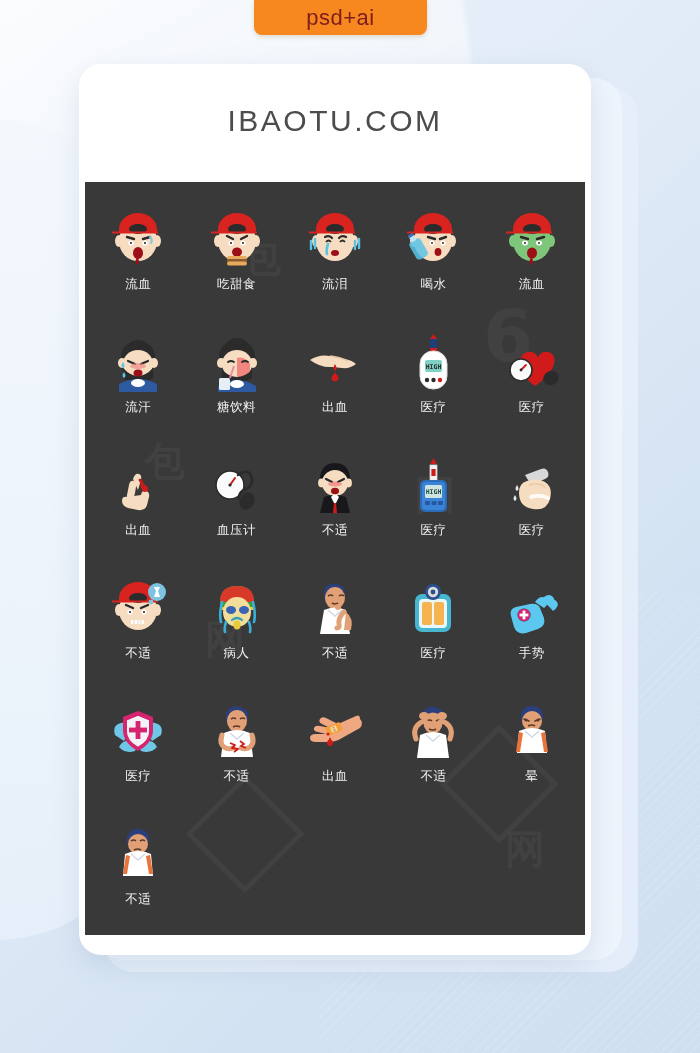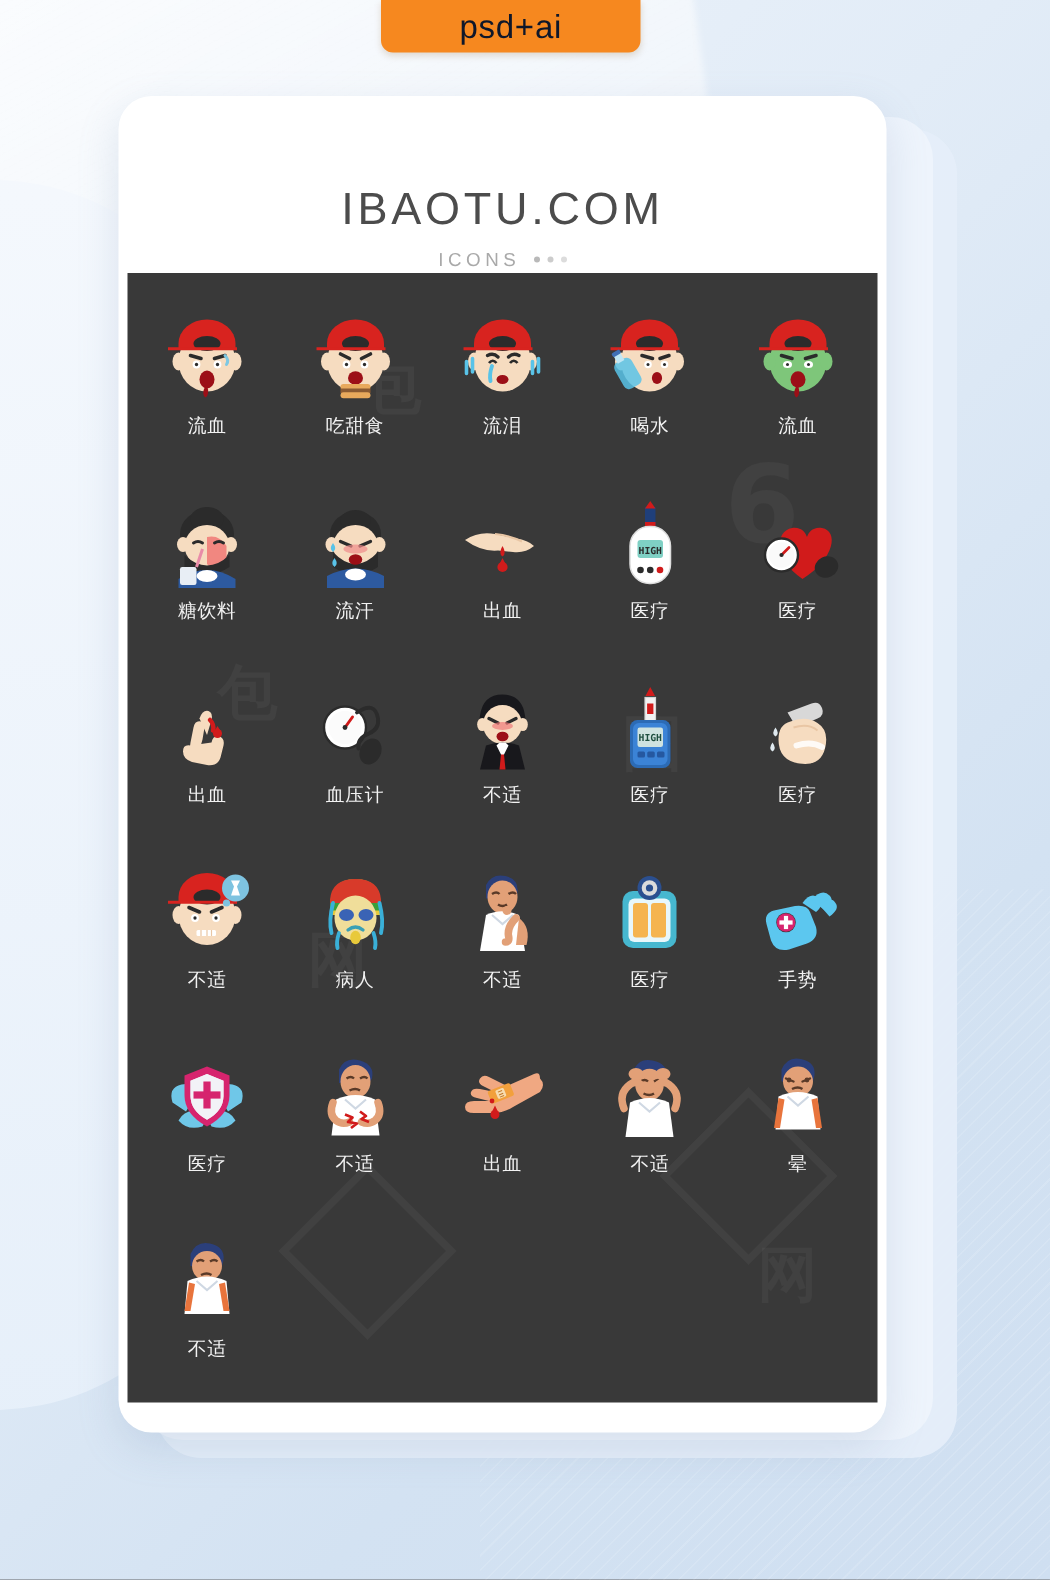--- a/index.html
+++ b/index.html
@@ -52,21 +52,21 @@
     opacity: .95;
   }
 
   
   #psd-tag {
     position: absolute;
     left: 254px; top: 0;
     width: 173px; height: 35px;
     background: #f6881f;
     border-radius: 0 0 8px 8px;
-    color: #0f172a;
+    color: #7f1d1d;
     font-size: 22px;
     line-height: 35px;
     text-align: center;
     letter-spacing: .5px;
     box-shadow: 0 2px 5px rgba(120,70,0,.18);
   }
 
   
   #card-back {
     position: absolute;
@@ -97,21 +97,20 @@
 
   #brand {
     text-align: center;
     padding-top: 40px;
   }
   #brand-title {
     font-size: 30px;
     letter-spacing: 2.5px;
     color: #4c4c4c;
     font-weight: 400;
-    margin-top: 19px;
   }
   #brand-sub-row {
     margin-top: 9px;
     display: flex;
     align-items: center;
     justify-content: center;
     gap: 9px;
   }
   #brand-sub {
     font-size: 12.5px;
@@ -194,28 +193,20 @@
 
 <div id="psd-tag">psd+ai</div>
 
 <div id="card-back"></div>
 <div id="card-mid"></div>
 
 <div id="card">
 
   <div id="brand">
     <div id="brand-title">IBAOTU.COM</div>
-    <div id="brand-sub-row">
-      <span id="brand-sub">ICONS</span>
-      <span class="dots">
-        <i></i>
-          <i></i>
-          <i></i>
-      </span>
-    </div>
   </div>
 
   <div id="panel">
     <div class="wm t" style="left:156px;top:48px;">包</div>
     <div class="wm t" style="left:330px;top:286px;">图</div>
     <div class="wm t" style="left:120px;top:430px;">网</div>
     <div class="wm t" style="left:398px;top:112px; font-size:72px;">6</div>
     <div class="wm box" style="left:372px;top:560px;"></div>
     <div class="wm box" style="left:118px;top:610px;"></div>
     <div class="wm t" style="left:420px;top:640px;">网</div>
@@ -324,39 +315,20 @@
    <path d="M20 30 l7 2 M36 32 l7 -2" stroke="#2b2b2b" stroke-width="2.4" fill="none" stroke-linecap="round"></path>
    <ellipse cx="24" cy="36" rx="3" ry="2.4" fill="#fff"></ellipse>
               <ellipse cx="38" cy="36" rx="3" ry="2.4" fill="#fff"></ellipse>
    <circle cx="24" cy="36" r="1" fill="#2b2b2b"></circle>
               <circle cx="38" cy="36" r="1" fill="#2b2b2b"></circle>
    <ellipse cx="31" cy="46" rx="5" ry="5.5" fill="#9c0f17"></ellipse>
    <path d="M30 50 q-3 6 0 8 q3 -2 1 -8 Z" fill="#9c0f17"></path>
             </svg>
           </div>
           <div class="cap">流血</div>
-        </div>
-        <div class="cell">
-          <div class="art">
-            <svg width="62" height="62" viewBox="0 0 62 62">
-   <path d="M13 26 a18 16 0 0 1 36 0 l0 6 l-36 0 Z" fill="#2b2b2b"></path>
-   <ellipse cx="31" cy="16" rx="11" ry="8" fill="#2b2b2b"></ellipse>
-   <ellipse cx="31" cy="34" rx="15" ry="14" fill="#f6dcc0"></ellipse>
-   <ellipse cx="15" cy="33" rx="4" ry="5" fill="#f6dcc0"></ellipse>
-   <ellipse cx="47" cy="33" rx="4" ry="5" fill="#f6dcc0"></ellipse>
-   <path d="M31 28 q8 -2 13 6 l0 12 q-8 6 -13 0 Z" fill="#ef6b6b" opacity=".75"></path>
-   <path d="M22 32 q3 -2 6 0 M36 32 q3 -2 6 0" stroke="#2b2b2b" stroke-width="2" fill="none" stroke-linecap="round"></path>
-   <path d="M16 40 q15 14 30 0 l0 8 q-15 10 -30 0 Z" fill="#2b2b2b"></path>
-   <path d="M12 56 q19 -12 38 0 l0 6 l-38 0 Z" fill="#2d5aa0"></path>
-   <ellipse cx="31" cy="54" rx="7" ry="4" fill="#fff"></ellipse>
-   <rect x="13" y="48" width="11" height="12" rx="1.5" fill="#e8eef5"></rect>
-   <path d="M24 48 l4 -12" stroke="#e98ca8" stroke-width="2" fill="none"></path>
-            </svg>
-          </div>
-          <div class="cap">糖饮料</div>
         </div>
         <div class="cell">
           <div class="art">
             <svg width="62" height="62" viewBox="0 0 62 62">
    <path d="M14 26 a17 15 0 0 1 34 0 l0 5 l-34 0 Z" fill="#2b2b2b"></path>
    <ellipse cx="31" cy="17" rx="10" ry="7" fill="#2b2b2b"></ellipse>
    <ellipse cx="31" cy="34" rx="15" ry="14" fill="#f6dcc0"></ellipse>
    <ellipse cx="15" cy="33" rx="4" ry="5" fill="#f6dcc0"></ellipse>
    <ellipse cx="47" cy="33" rx="4" ry="5" fill="#f6dcc0"></ellipse>
    <path d="M21 31 l7 3 M34 34 l7 -3" stroke="#2b2b2b" stroke-width="2.2" fill="none" stroke-linecap="round"></path>
@@ -367,20 +339,39 @@
    <ellipse cx="31" cy="53" rx="7" ry="4" fill="#fff"></ellipse>
    <path d="M16 32 q-3 4 0 6 q3 -2 0 -6" fill="#59c3e8"></path>
    <path d="M17 42 q-3 4 0 6 q3 -2 0 -6" fill="#59c3e8"></path>
             </svg>
           </div>
           <div class="cap">流汗</div>
         </div>
         <div class="cell">
           <div class="art">
             <svg width="62" height="62" viewBox="0 0 62 62">
+   <path d="M13 26 a18 16 0 0 1 36 0 l0 6 l-36 0 Z" fill="#2b2b2b"></path>
+   <ellipse cx="31" cy="16" rx="11" ry="8" fill="#2b2b2b"></ellipse>
+   <ellipse cx="31" cy="34" rx="15" ry="14" fill="#f6dcc0"></ellipse>
+   <ellipse cx="15" cy="33" rx="4" ry="5" fill="#f6dcc0"></ellipse>
+   <ellipse cx="47" cy="33" rx="4" ry="5" fill="#f6dcc0"></ellipse>
+   <path d="M31 28 q8 -2 13 6 l0 12 q-8 6 -13 0 Z" fill="#ef6b6b" opacity=".75"></path>
+   <path d="M22 32 q3 -2 6 0 M36 32 q3 -2 6 0" stroke="#2b2b2b" stroke-width="2" fill="none" stroke-linecap="round"></path>
+   <path d="M16 40 q15 14 30 0 l0 8 q-15 10 -30 0 Z" fill="#2b2b2b"></path>
+   <path d="M12 56 q19 -12 38 0 l0 6 l-38 0 Z" fill="#2d5aa0"></path>
+   <ellipse cx="31" cy="54" rx="7" ry="4" fill="#fff"></ellipse>
+   <rect x="13" y="48" width="11" height="12" rx="1.5" fill="#e8eef5"></rect>
+   <path d="M24 48 l4 -12" stroke="#e98ca8" stroke-width="2" fill="none"></path>
+            </svg>
+          </div>
+          <div class="cap">糖饮料</div>
+        </div>
+        <div class="cell">
+          <div class="art">
+            <svg width="62" height="62" viewBox="0 0 62 62">
    <path d="M6 30 q9 -6 20 -4 l14 3 q8 1 12 5 q-6 5 -14 4 l-10 -1 q-11 1 -22 -7 Z" fill="#f6dcc0"></path>
    <path d="M26 26 q10 1 18 5" stroke="#e9c6a4" stroke-width="1.5" fill="none"></path>
    <path d="M31 34 q-3 5 0 7 q3 -2 0 -7" fill="#d11b1b"></path>
    <circle cx="31" cy="48" r="3.4" fill="#d11b1b"></circle>
    <path d="M31 42 l2 4 l-4 0 Z" fill="#d11b1b"></path>
             </svg>
           </div>
           <div class="cap">出血</div>
         </div>
         <div class="cell">

